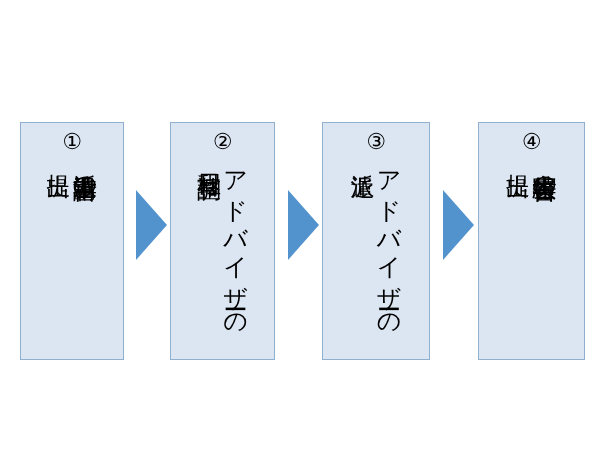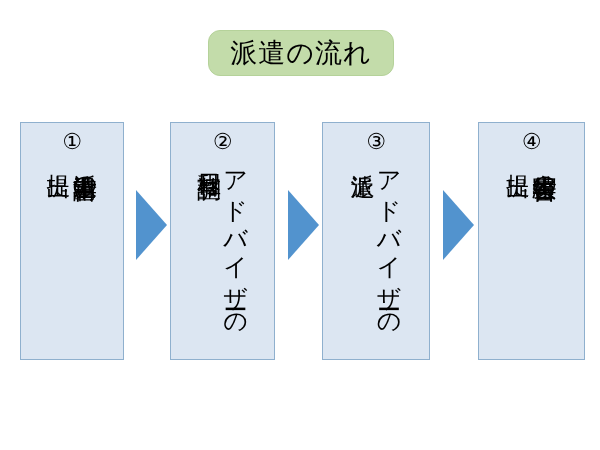--- a/index.html
+++ b/index.html
@@ -106,23 +106,20 @@
     border-top: 35px solid transparent;
     border-bottom: 35px solid transparent;
     border-left: 31px solid #5293ce;
   }
 </style>
 </head>
 <body>
 
 <div id="canvas">
 
-  <div id="title-box">
-    <span id="title-text">派遣の流れ</span>
-  </div>
 
   <div class="step-box" style="left:20px; width:104px;">
     <div class="step-content">
       <div class="step-number">①</div>
       <div class="vtext-wrap">
         <div class="vcol primary">派遣申請書の</div>
         <div class="vcol secondary">提出</div>
       </div>
     </div>
   </div>

